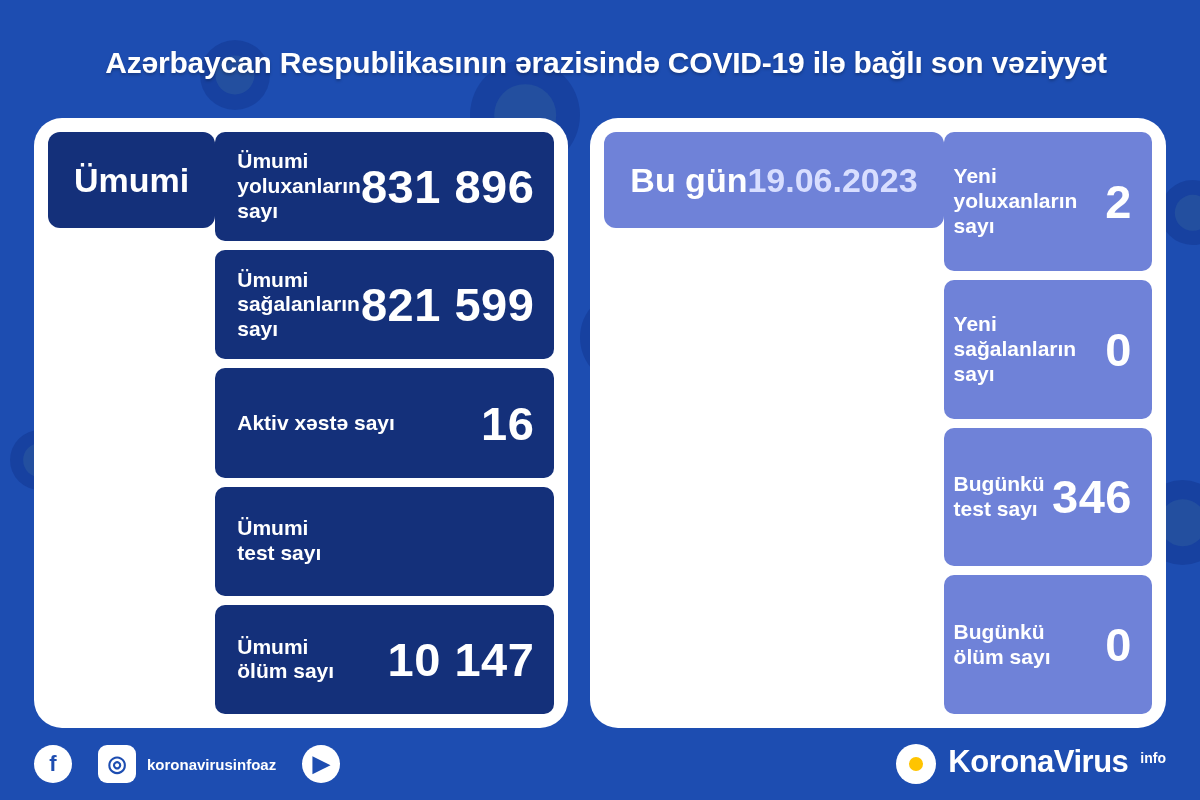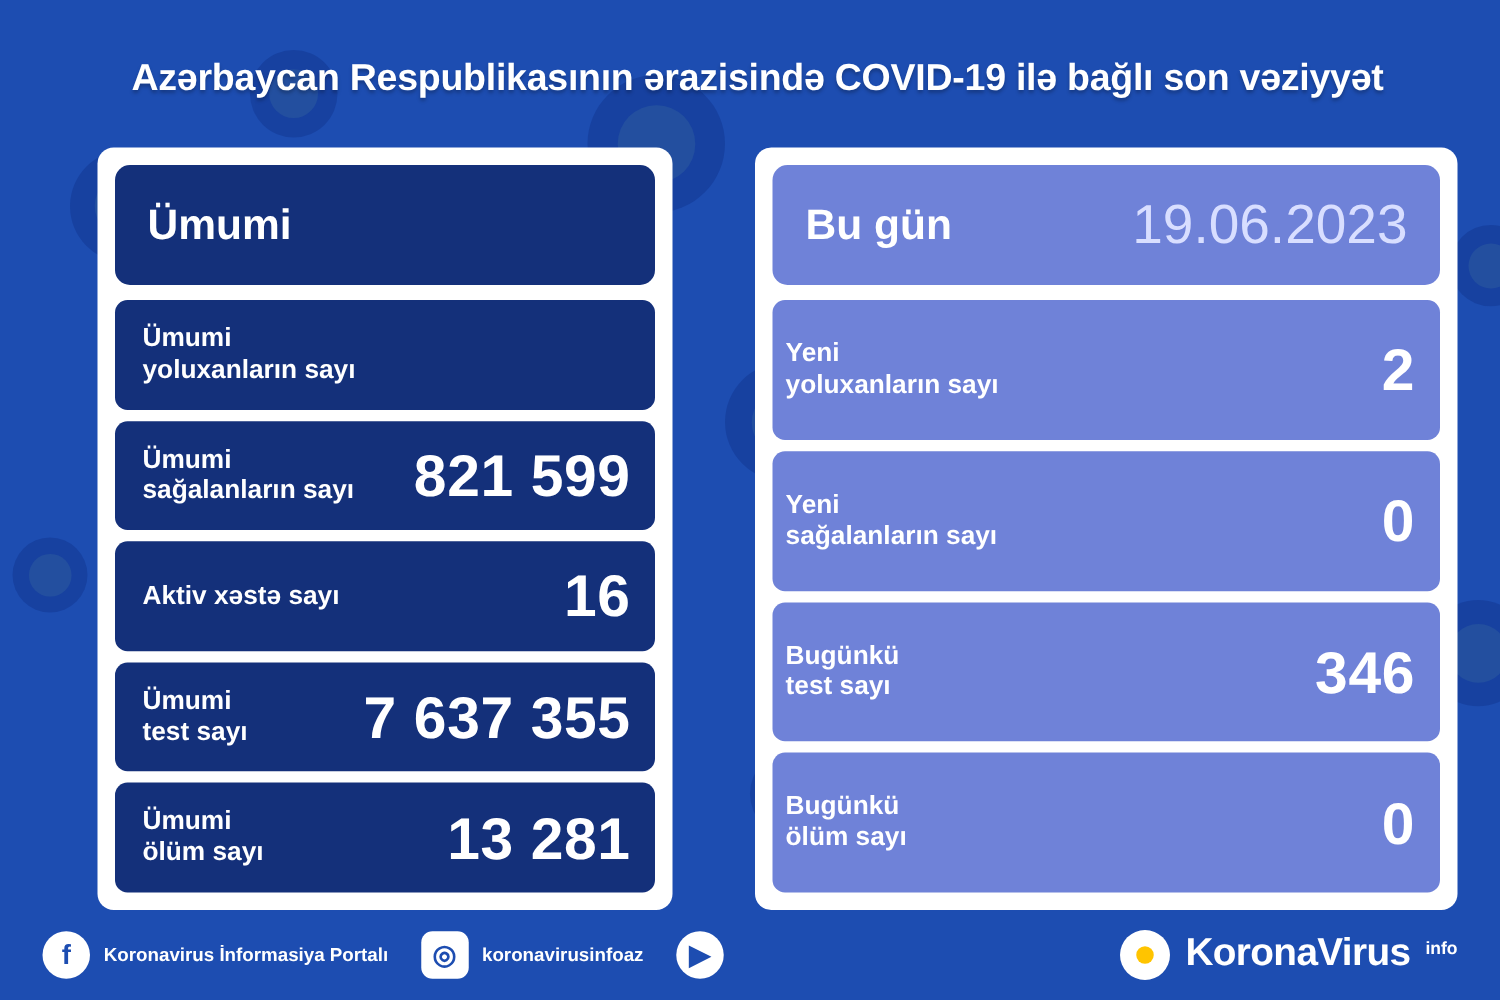--- a/index.html
+++ b/index.html
@@ -50,25 +50,24 @@
 
   .panels {
     position: absolute;
     top: 118px; left: 34px;
     width: 1132px; height: 610px;
     display: flex;
     gap: 22px;
   }
 
   .card {
-    border-radius: 13px;
+    border-radius: 28px;
     padding: 14px;
     display: flex;
-    flex-direction: column;
-    margin-left: 44px;
+    flex-direction: row;
   }
   .card-total { width: 550px; background: #ffffff; }
   .card-today { width: 672px; background: #ffffff; }
 
   .card-head {
     border-radius: 12px;
     height: 96px;
     display: flex;
     align-items: center;
     padding: 0 26px;
@@ -78,22 +77,22 @@
   .card-today .card-head { background: #6f82d8; justify-content: space-between; }
 
   .card-head .head-label {
     color: #ffffff;
     font-size: 34px;
     font-weight: bold;
   }
   .card-today .head-label { color: #ffffff; }
   .card-head .head-date {
     color: #d8deff;
-    font-size: 44px;
-    font-weight: normal;
+    font-size: 34px;
+    font-weight: bold;
   }
 
   .rows { display: flex; flex-direction: column; gap: 9px; flex: 1; }
 
   .row {
     flex: 1;
     border-radius: 10px;
     display: flex;
     align-items: center;
     justify-content: space-between;
@@ -189,39 +188,39 @@
   <div class="panels">
 
     <div class="card card-total">
       <div class="card-head">
         <div class="head-label">Ümumi</div>
       </div>
       <div class="rows">
         <div class="row">
           <div class="label">Ümumi
 yoluxanların sayı</div>
+          <div class="value">831 896</div>
         </div>
         <div class="row">
           <div class="label">Ümumi
 sağalanların sayı</div>
           <div class="value">821 599</div>
         </div>
         <div class="row">
           <div class="label">Aktiv xəstə sayı</div>
           <div class="value">16</div>
         </div>
         <div class="row">
           <div class="label">Ümumi
 test sayı</div>
-          <div class="value">7 637 355</div>
         </div>
         <div class="row">
           <div class="label">Ümumi
 ölüm sayı</div>
-          <div class="value">13 281</div>
+          <div class="value">10 147</div>
         </div>
       </div>
     </div>
 
     <div class="card card-today">
       <div class="card-head">
         <div class="head-label">Bu gün</div>
         <div class="head-date">19.06.2023</div>
       </div>
       <div class="rows">
@@ -247,21 +246,20 @@
         </div>
       </div>
     </div>
 
   </div>
 
   <div class="footer">
     <div class="socials">
       <div class="social">
         <div class="badge round">f</div>
-        <div class="sname">Koronavirus İnformasiya Portalı</div>
       </div>
       <div class="social">
         <div class="badge">◎</div>
         <div class="sname">koronavirusinfoaz</div>
       </div>
       <div class="social">
         <div class="badge round">▶</div>
       </div>
     </div>
     <div class="brand">

